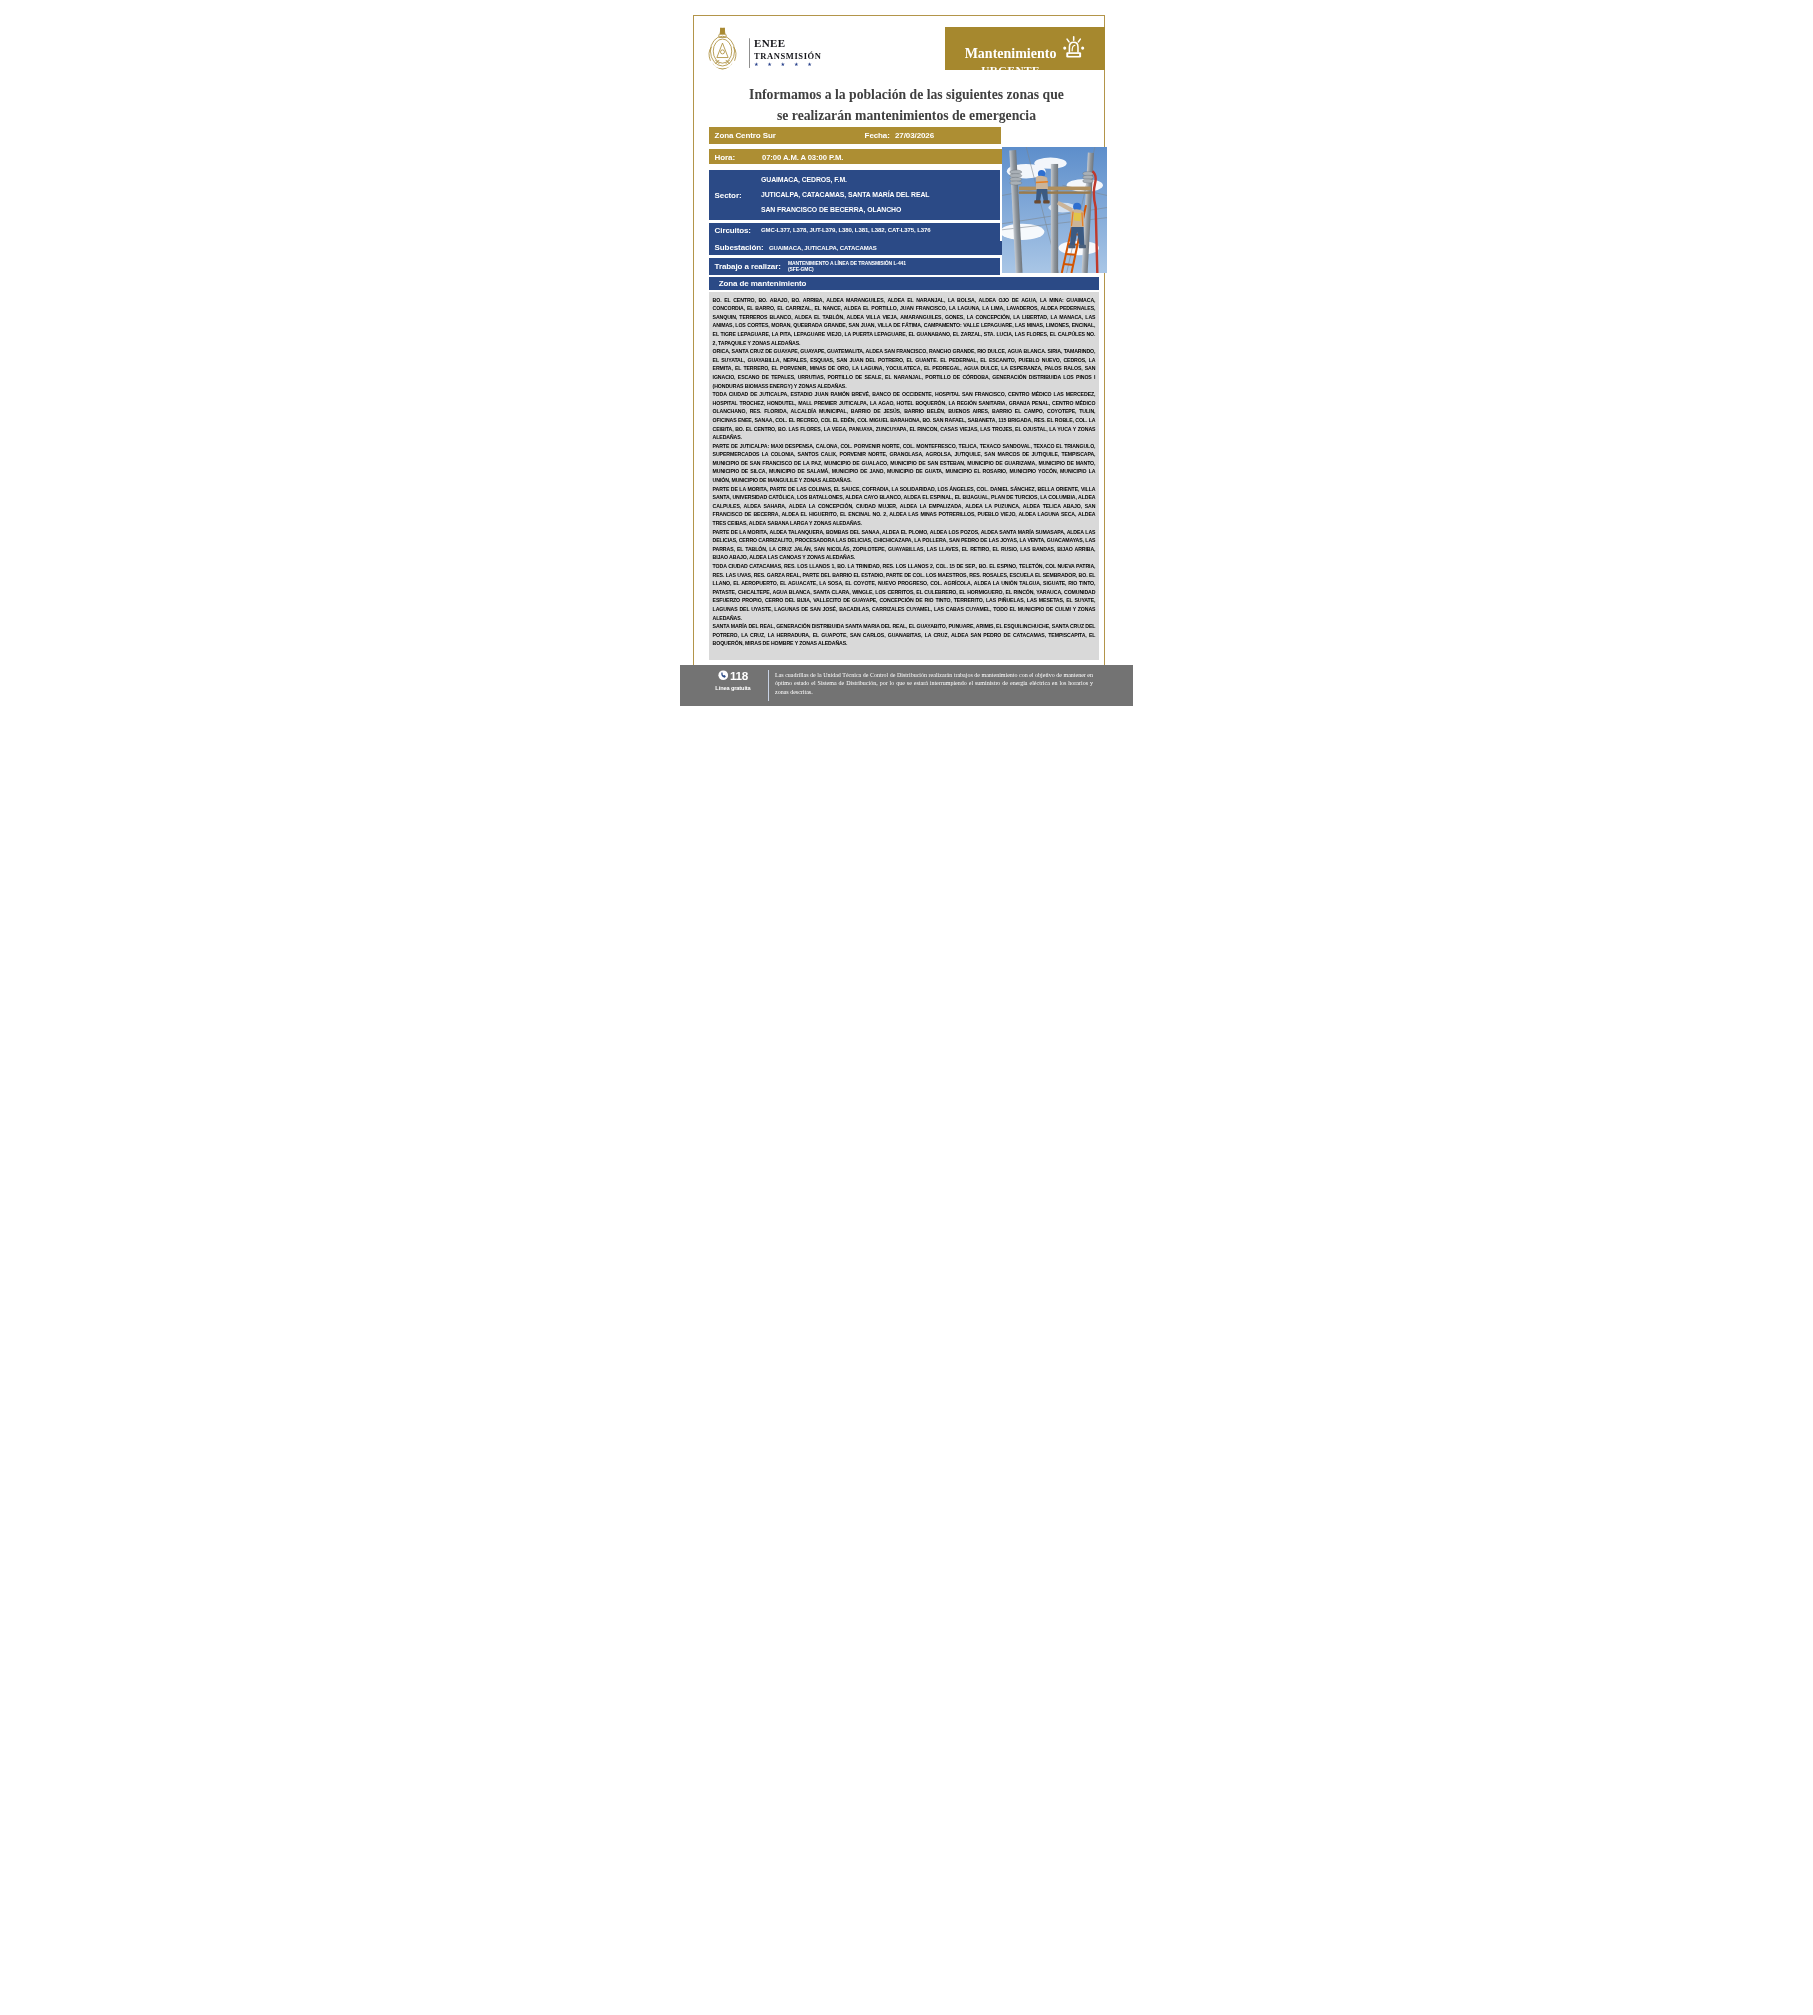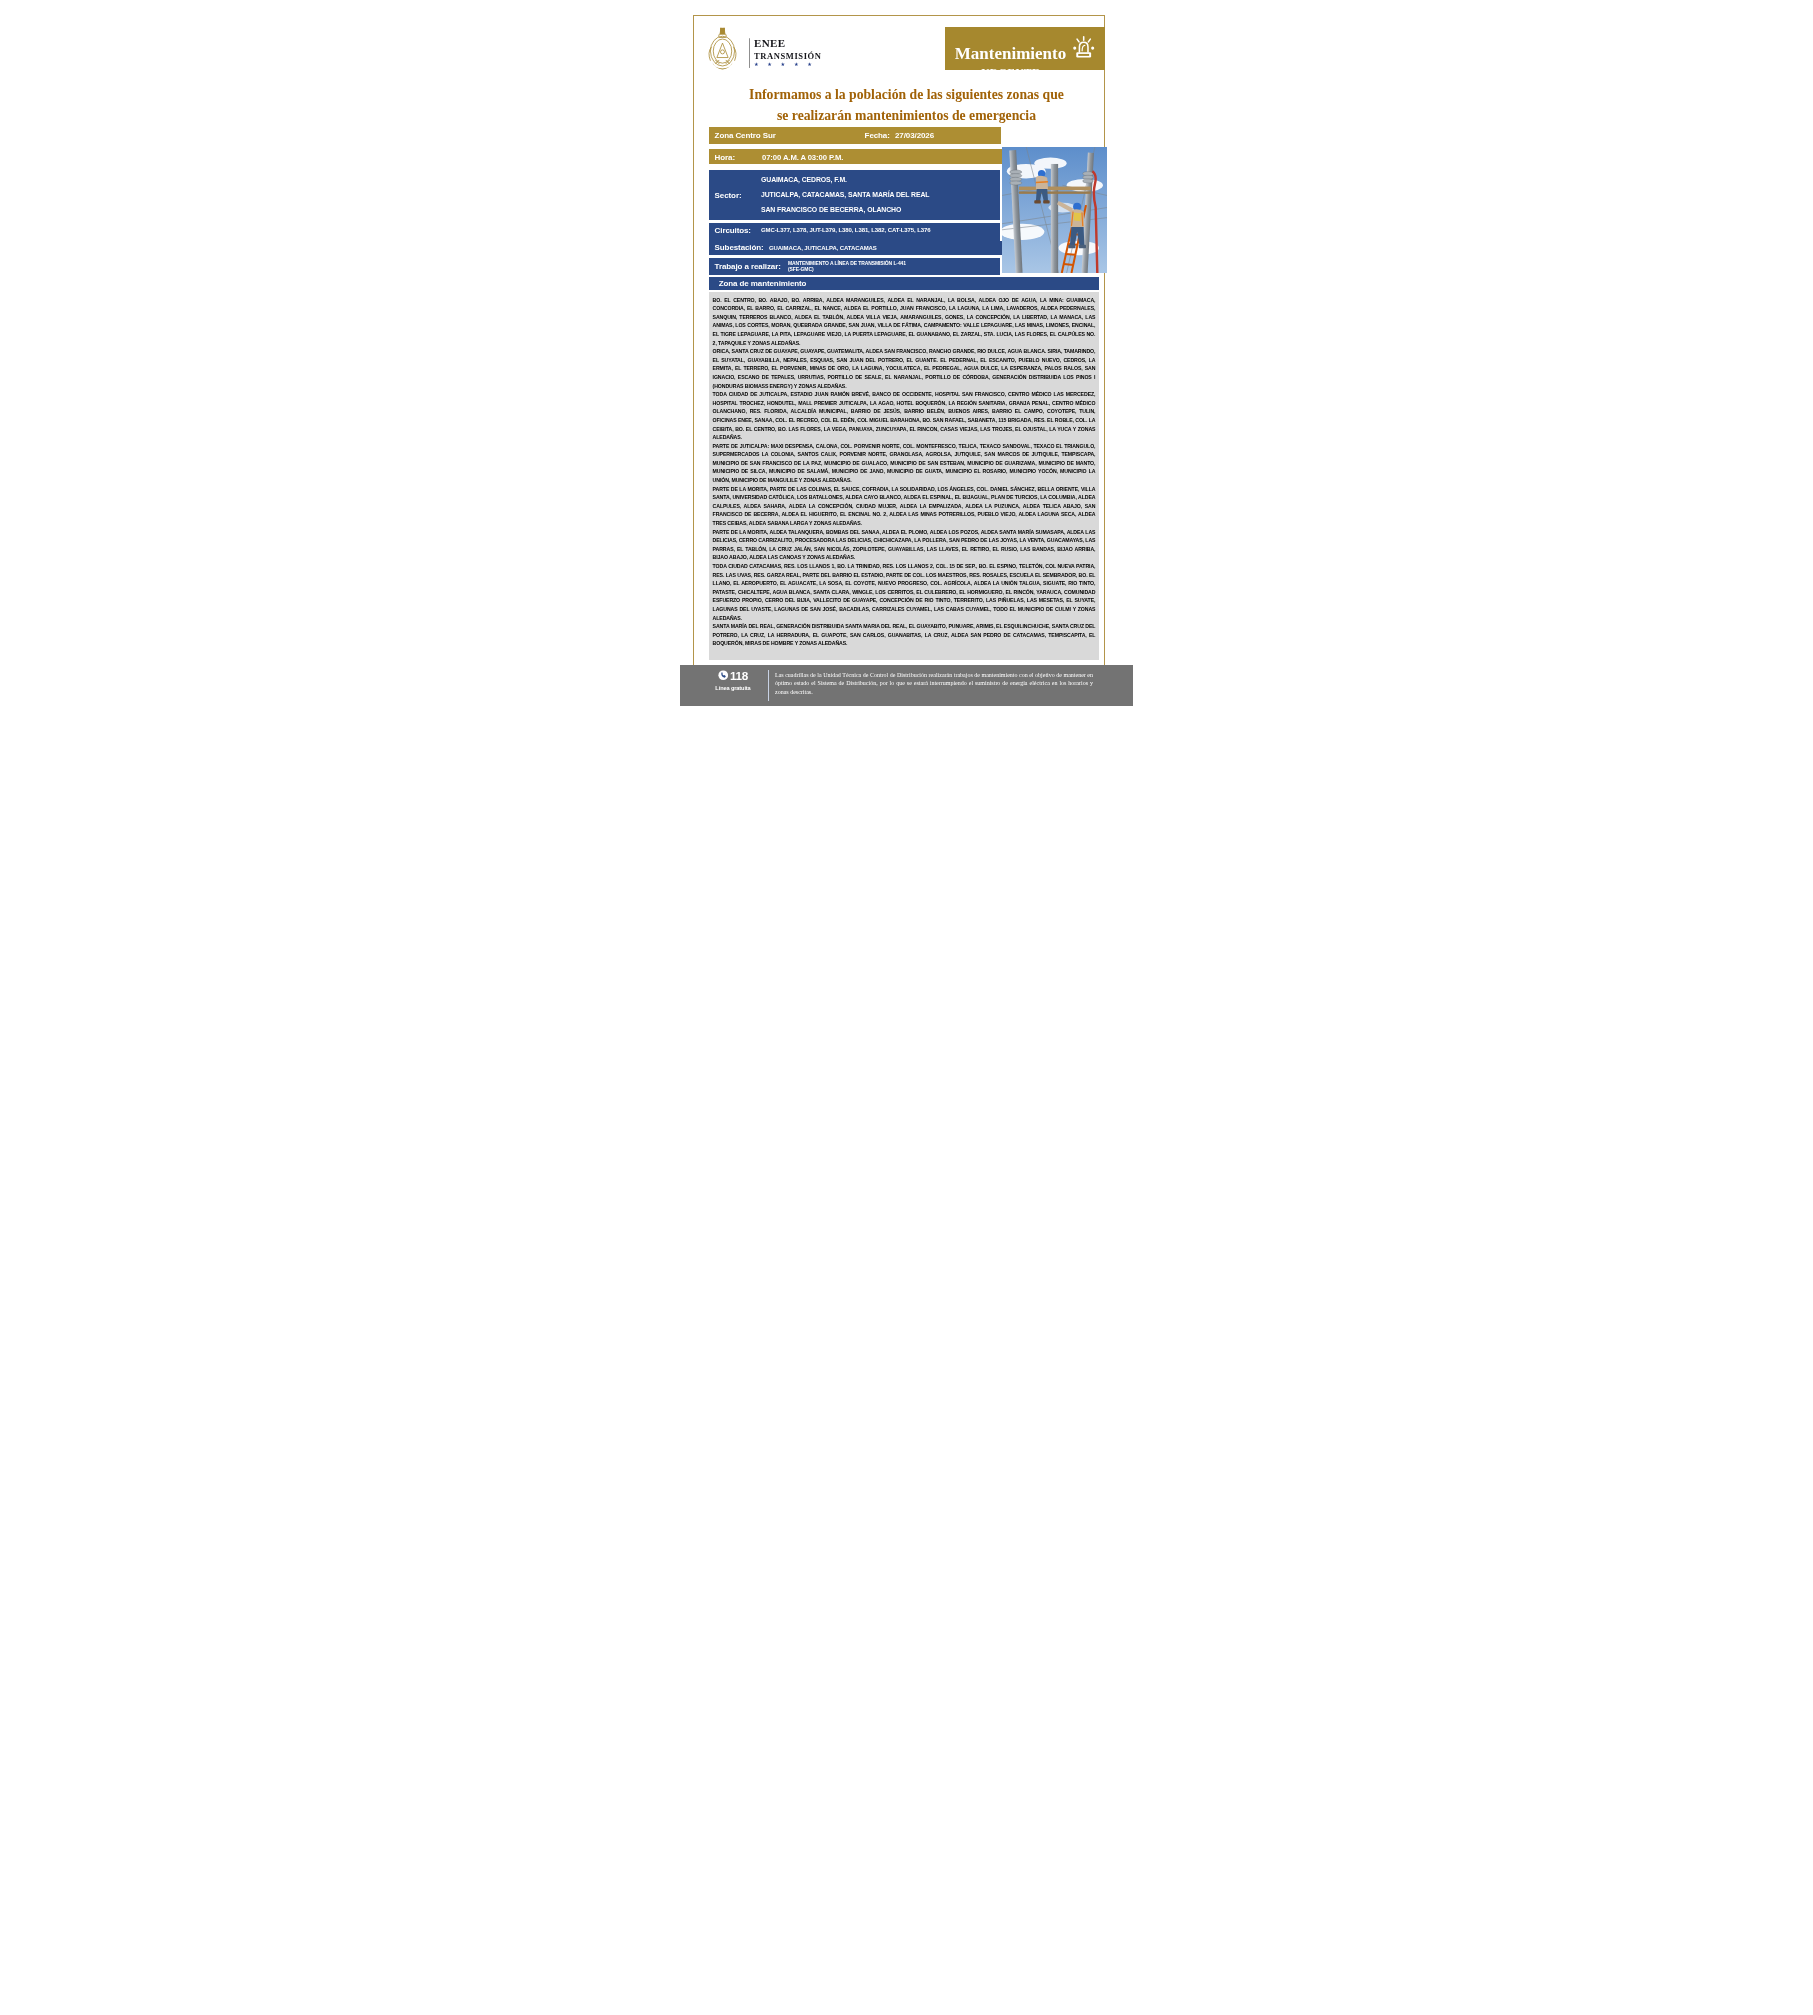--- a/index.html
+++ b/index.html
@@ -11,26 +11,26 @@
   .crest{position:absolute;left:23.4px;top:26.6px;width:39px;height:45px;}
   .logo-divider{position:absolute;left:69px;top:38px;width:1.2px;height:30px;background:#8f8f8f;border-radius:0.8px;}
   .logo-text{position:absolute;left:74px;top:37px;font-family:"Liberation Serif",serif;color:#15151a;}
   .logo-text .l1{font-size:11px;font-weight:700;letter-spacing:0.4px;display:block;}
   .logo-text .l2{font-size:8.5px;font-weight:700;letter-spacing:0.6px;display:block;margin-top:1.6px;}
   .logo-stars{position:absolute;left:74px;top:61px;color:#27408b;font-size:5.2px;letter-spacing:3.6px;}
 
   .urgent-box{position:absolute;left:265px;top:26.6px;width:160px;height:43px;background:#A6882E;
               display:flex;align-items:center;justify-content:center;gap:5.6px;}
   .urgent-text{font-family:"Liberation Serif",serif;color:#ffffff;font-weight:700;text-align:center;line-height:1.25;}
-  .urgent-text .u1{font-size:17px;display:block;margin-top:26px;}
+  .urgent-text .u1{font-size:14px;display:block;margin-top:26px;}
   .urgent-text .u2{font-size:11.3px;display:block;letter-spacing:0.4px;}
   .siren{width:23.4px;height:23.4px;flex:0 0 auto;}
 
   .title{position:absolute;left:37px;top:85px;width:379px;text-align:center;
-         font-family:"Liberation Serif",serif;font-weight:700;font-size:13.7px;line-height:1.5;color:#a16207;}
+         font-family:"Liberation Serif",serif;font-weight:700;font-size:13.7px;line-height:1.5;color:#404040;}
 
   
   .bar{position:absolute;background:#AD8E33;color:#ffffff;}
   .blue{background:#2B4A86;}
   .lbl{position:absolute;font-weight:700;letter-spacing:-0.1px;color:#fff;}
   .val{position:absolute;font-weight:700;letter-spacing:-0.1px;color:#fff;}
 
   .zona-box{left:29px;top:127px;width:156px;height:16.5px;}
   .fecha-box{left:179px;top:127px;width:142px;height:16.5px;}
   .hora-bar{left:29px;top:149px;width:293px;height:15px;padding-left:28px;}

